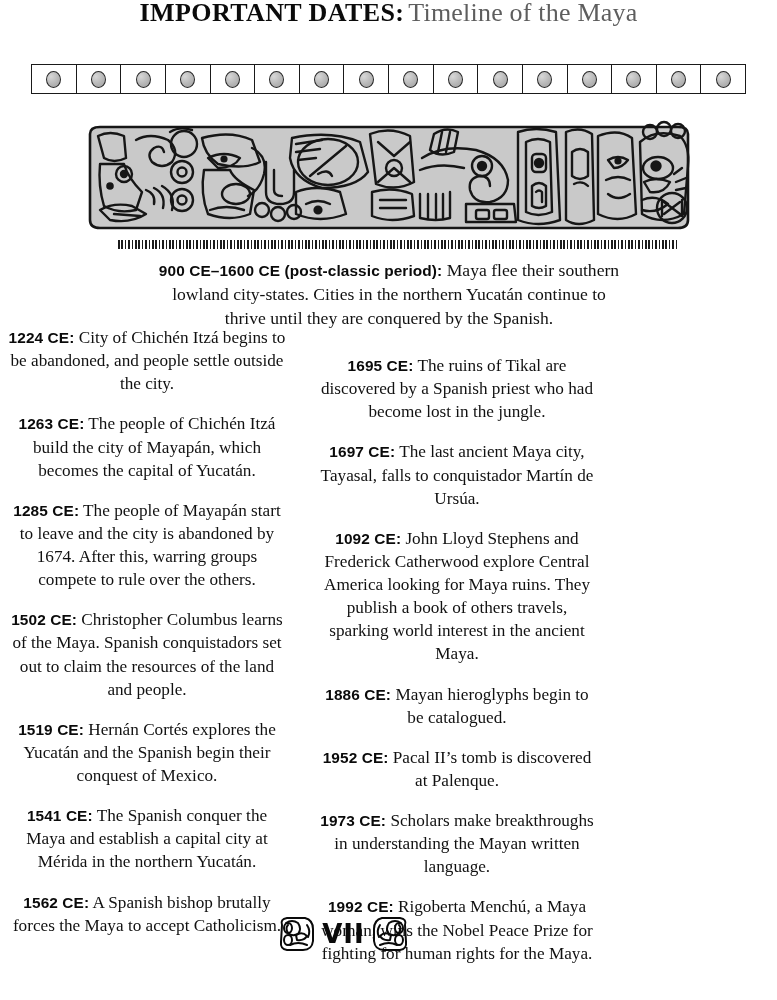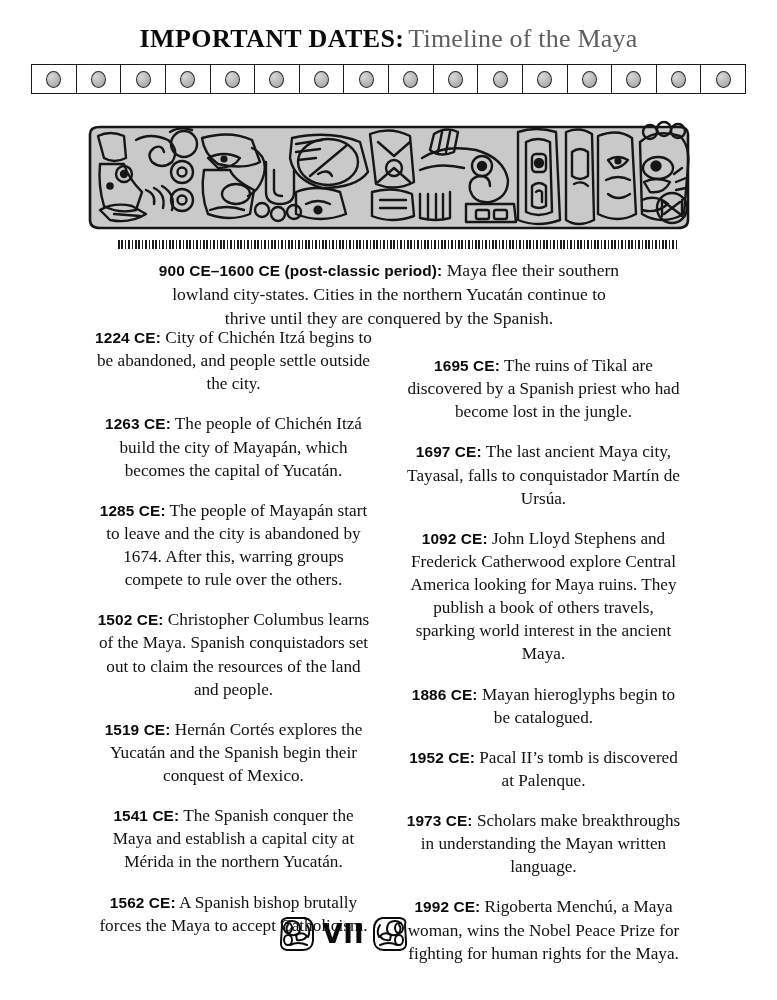--- a/index.html
+++ b/index.html
@@ -19,21 +19,20 @@
   .page {
     width: 777px;
     height: 1000px;
     position: relative;
     box-sizing: border-box;
   }
 
   
   .title-row {
     text-align: center;
-    padding-top: 26px;
     line-height: 1;
     white-space: nowrap;
   }
   .title-main {
     font-family: "Liberation Serif", serif;
     font-weight: bold;
     font-size: 26px;
     letter-spacing: 0.4px;
     color: #0b0b0b;
   }
@@ -112,21 +111,20 @@
     line-height: 1.37;
   }
 
   
   .columns {
     position: absolute;
     left: 0px;
     top: 326px;
     width: 777px;
     display: flex;
-    justify-content: center;
     gap: 24px;
   }
   .col {
     width: 290px;
     box-sizing: border-box;
   }
   .col-left  { padding: 0 4px 0 8px; }
   .col-right { padding: 0 8px 0 4px; margin-top: 28px; }
 
   .entry {

